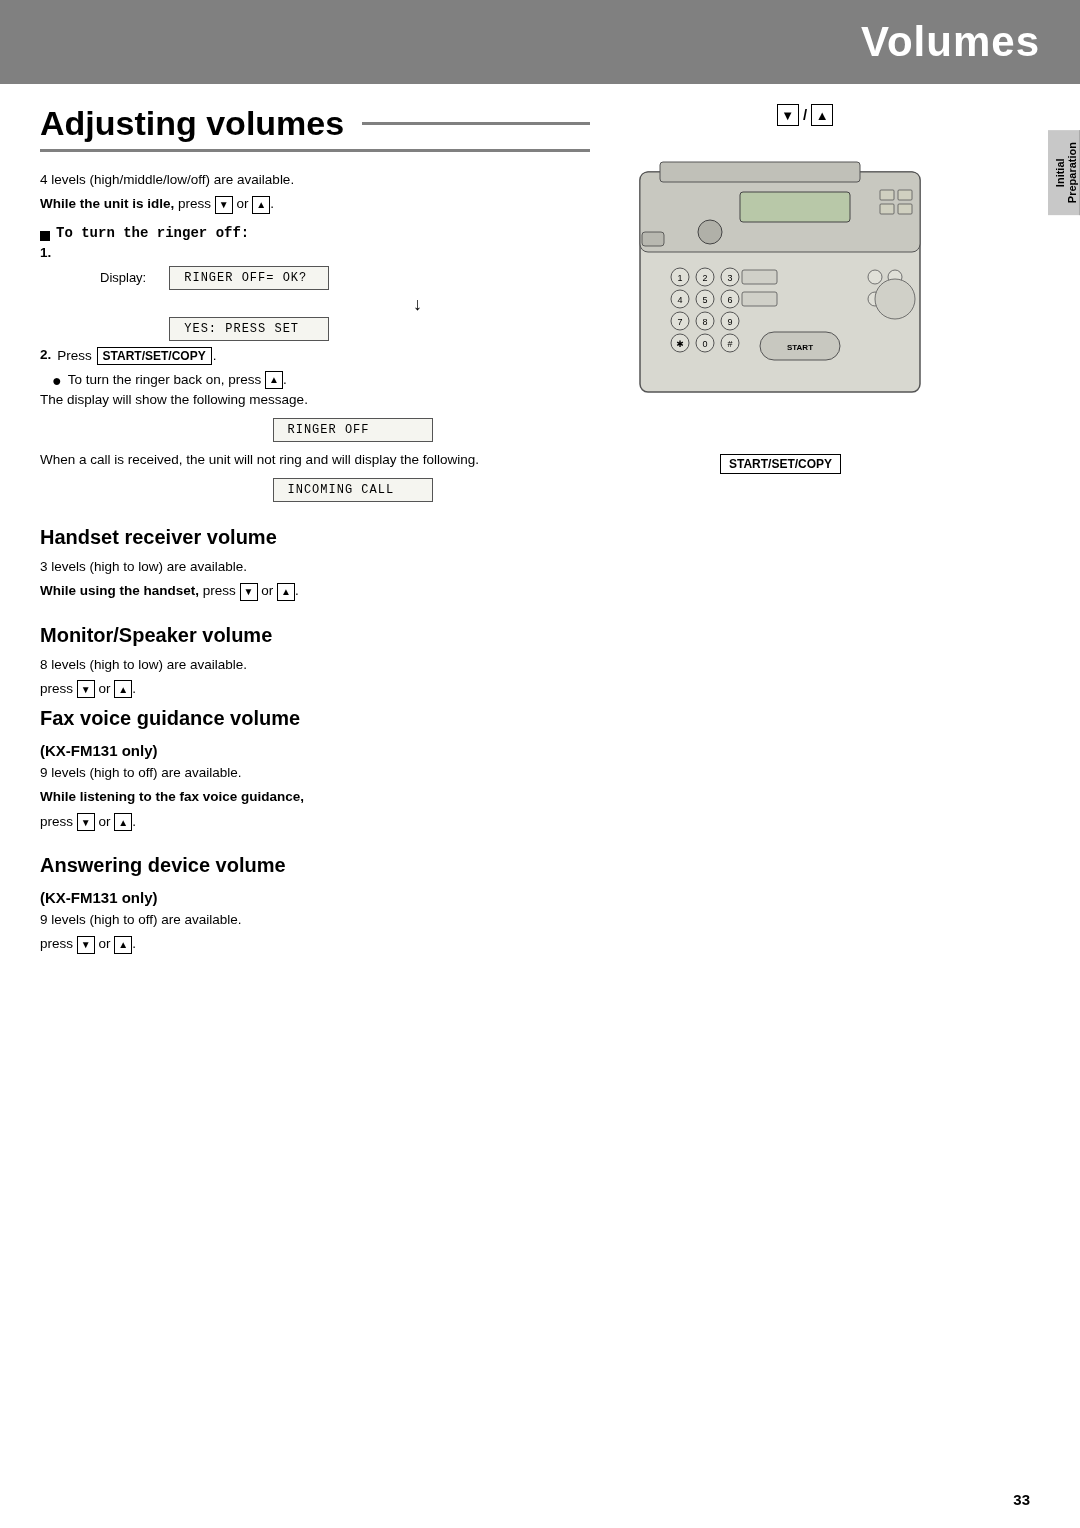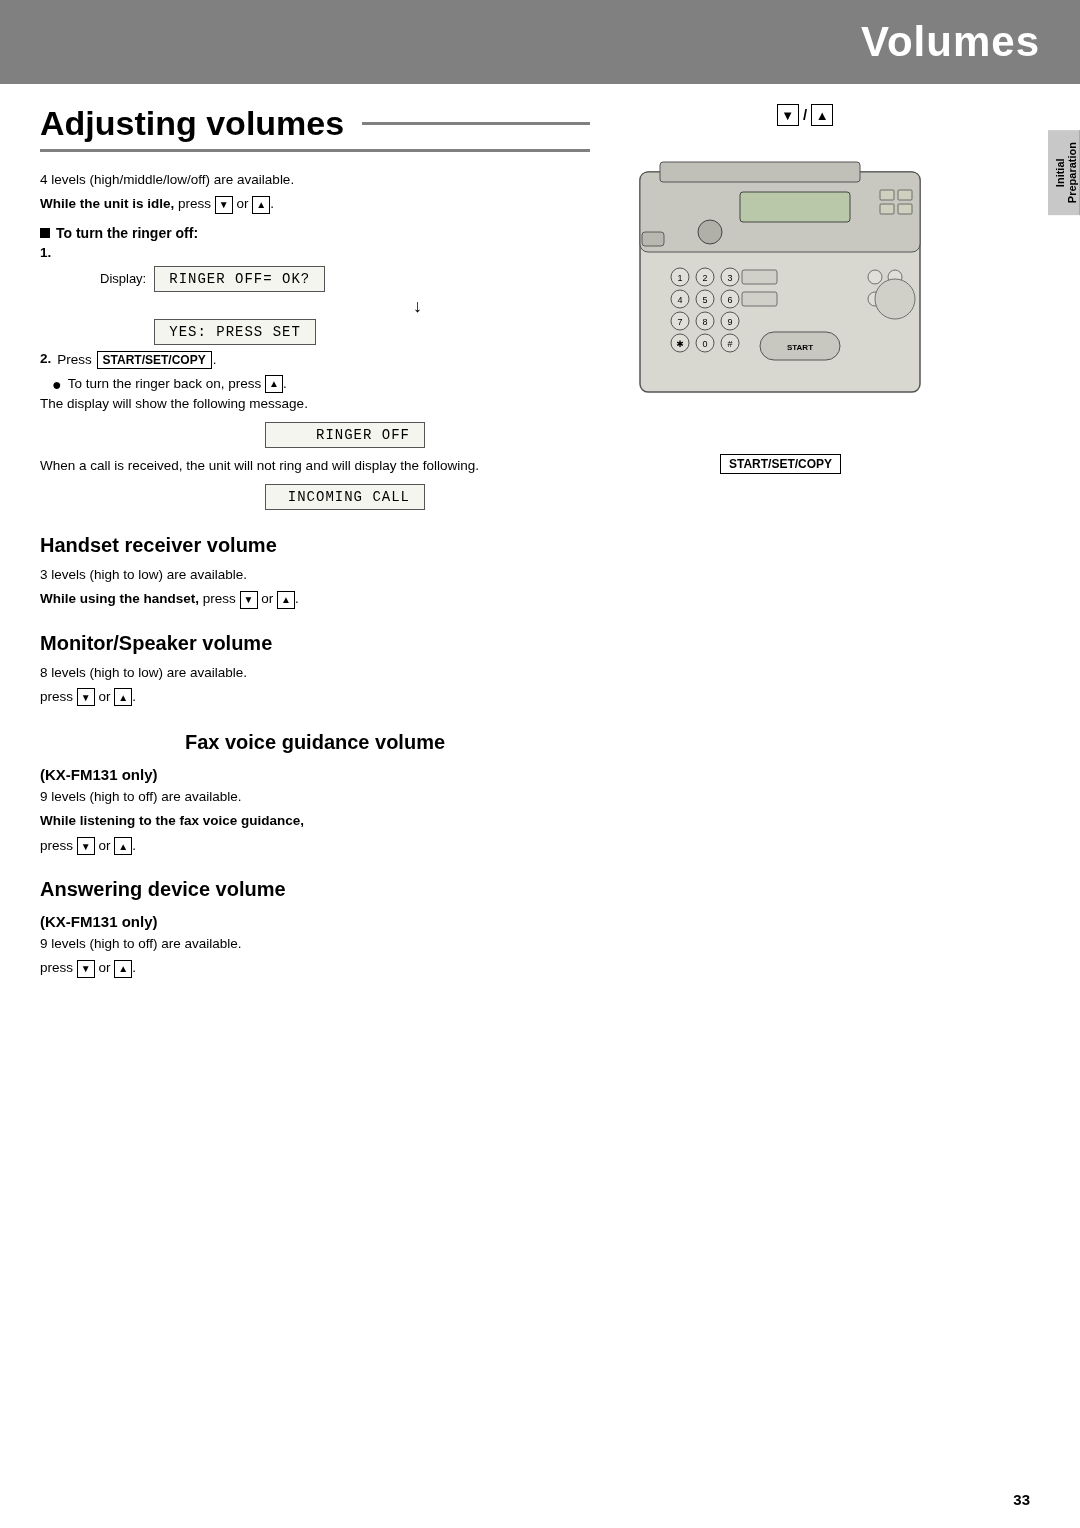--- a/index.html
+++ b/index.html
@@ -120,26 +120,27 @@
     .display-row {
       display: flex;
       align-items: center;
       margin-bottom: 4px;
     }
 
     .display-box {
       border: 1px solid #555;
       background: #f5f5f0;
       font-family: 'Courier New', monospace;
-      font-size: 14px;
+      font-size: 12px;
       padding: 4px 14px;
       min-width: 160px;
-      text-align: right;
+      text-align: left;
       color: #000;
       letter-spacing: 1px;
+      margin-left: 15px;
     }
 
     .arrow-down {
       display: flex;
       justify-content: center;
       margin-left: 170px;
       font-size: 18px;
       color: #000;
       margin-bottom: 2px;
     }
@@ -155,22 +156,23 @@
       width: 10px;
       height: 10px;
       background: #000;
       margin-right: 6px;
       vertical-align: middle;
       flex-shrink: 0;
     }
 
     .bullet-heading-row {
       display: flex;
-      align-items: center;
+      align-items: flex-end;
       margin-bottom: 4px;
+      font-family: Liberation Mono, monospace;
     }
 
     
     ol.custom-list {
       list-style: none;
       padding-left: 0;
     }
 
     ol.custom-list li {
       margin-bottom: 6px;
@@ -315,21 +317,21 @@
       <span class="bold">While using the handset,</span>
       press <span class="arrow-key">▼</span> or <span class="arrow-key">▲</span>.
     </p>
 
     <div class="section-heading" style="margin-top:22px;">Monitor/Speaker volume</div>
     <p>8 levels (high to low) are available.</p>
     <p>
       press <span class="arrow-key">▼</span> or <span class="arrow-key">▲</span>.
     </p>
 
-    <div class="section-heading" style="margin-top:24px;text-align:center;">Fax voice guidance volume</div>
+    <div class="section-heading" style="margin-top:8px;">Fax voice guidance volume</div>
     <div class="subsection-heading">(KX-FM131 only)</div>
     <p>9 levels (high to off) are available.</p>
     <p>
       <span class="bold">While listening to the fax voice guidance,</span>
     </p>
     <p>
       press <span class="arrow-key">▼</span> or <span class="arrow-key">▲</span>.
     </p>
 
     <div class="section-heading" style="margin-top:22px;">Answering device volume</div>

